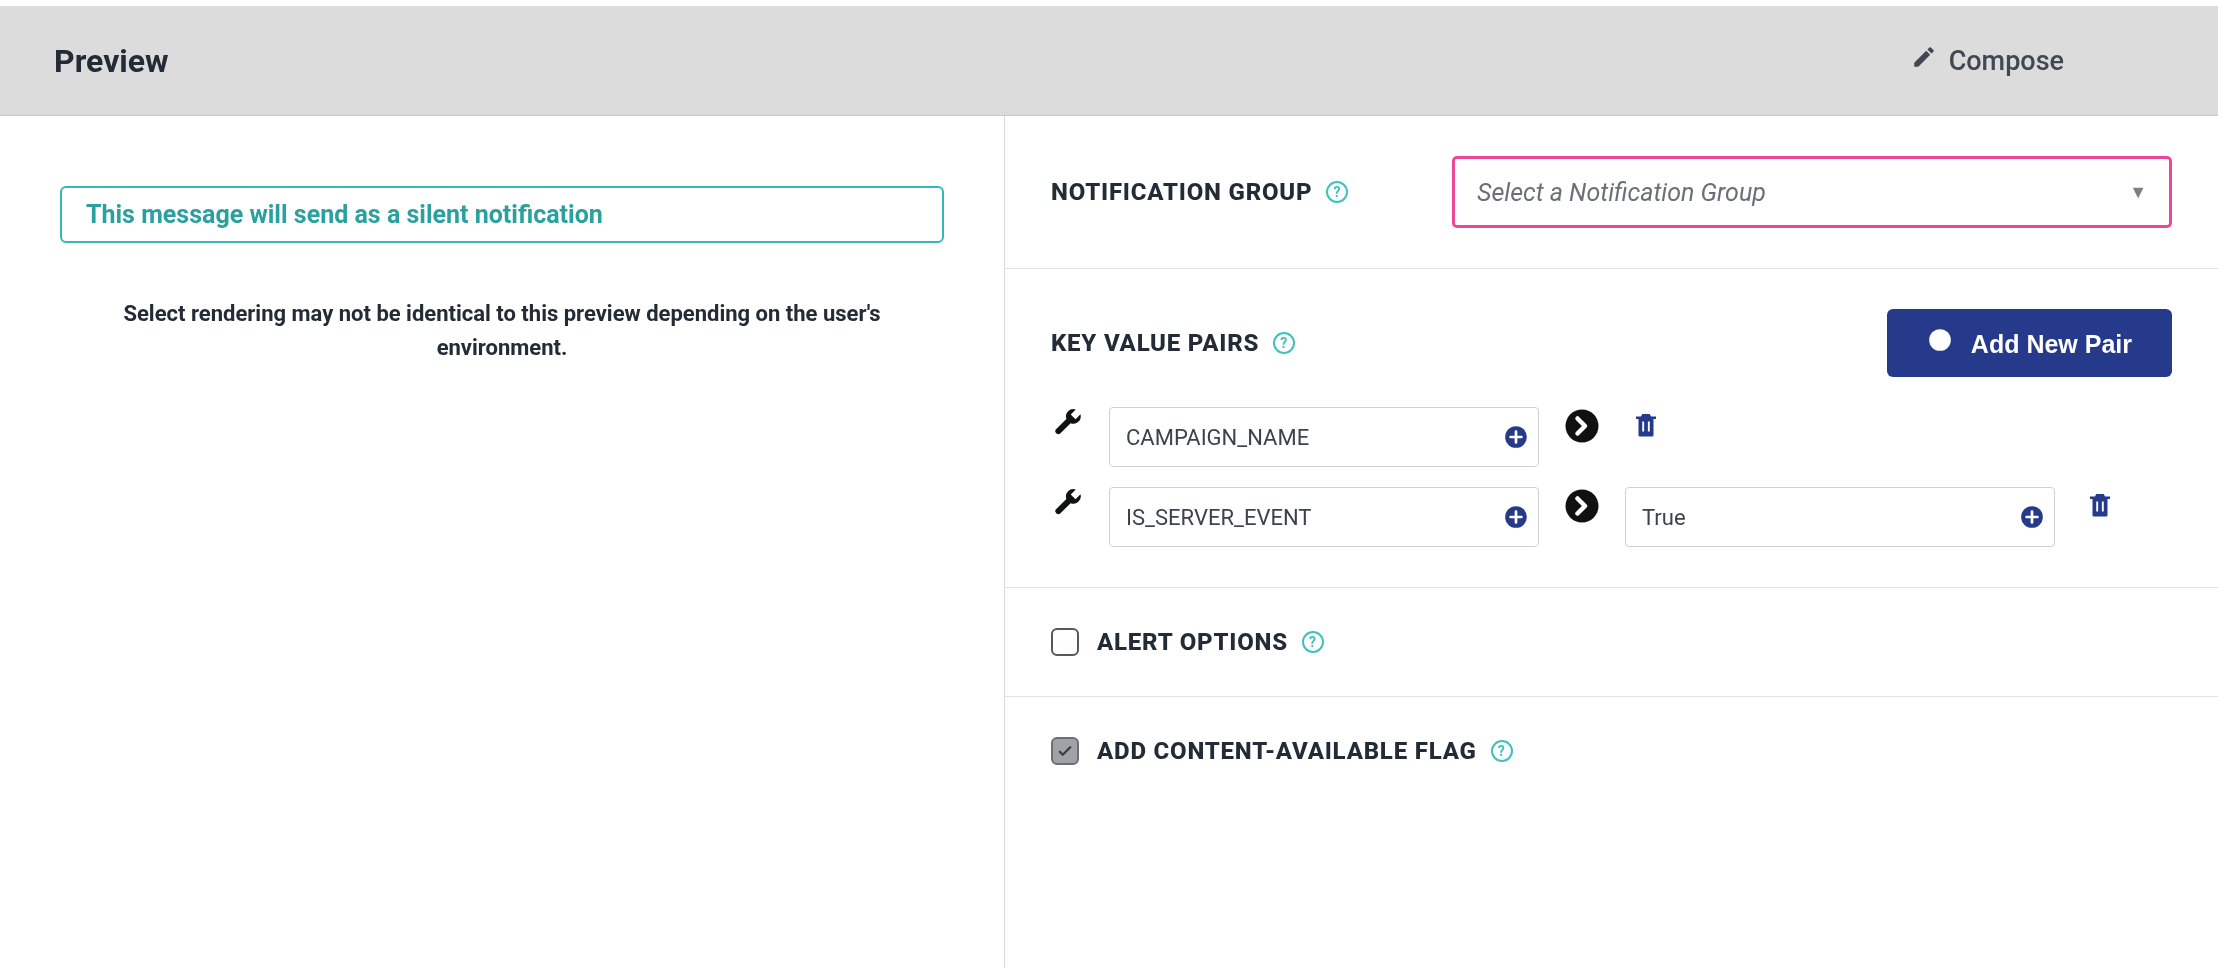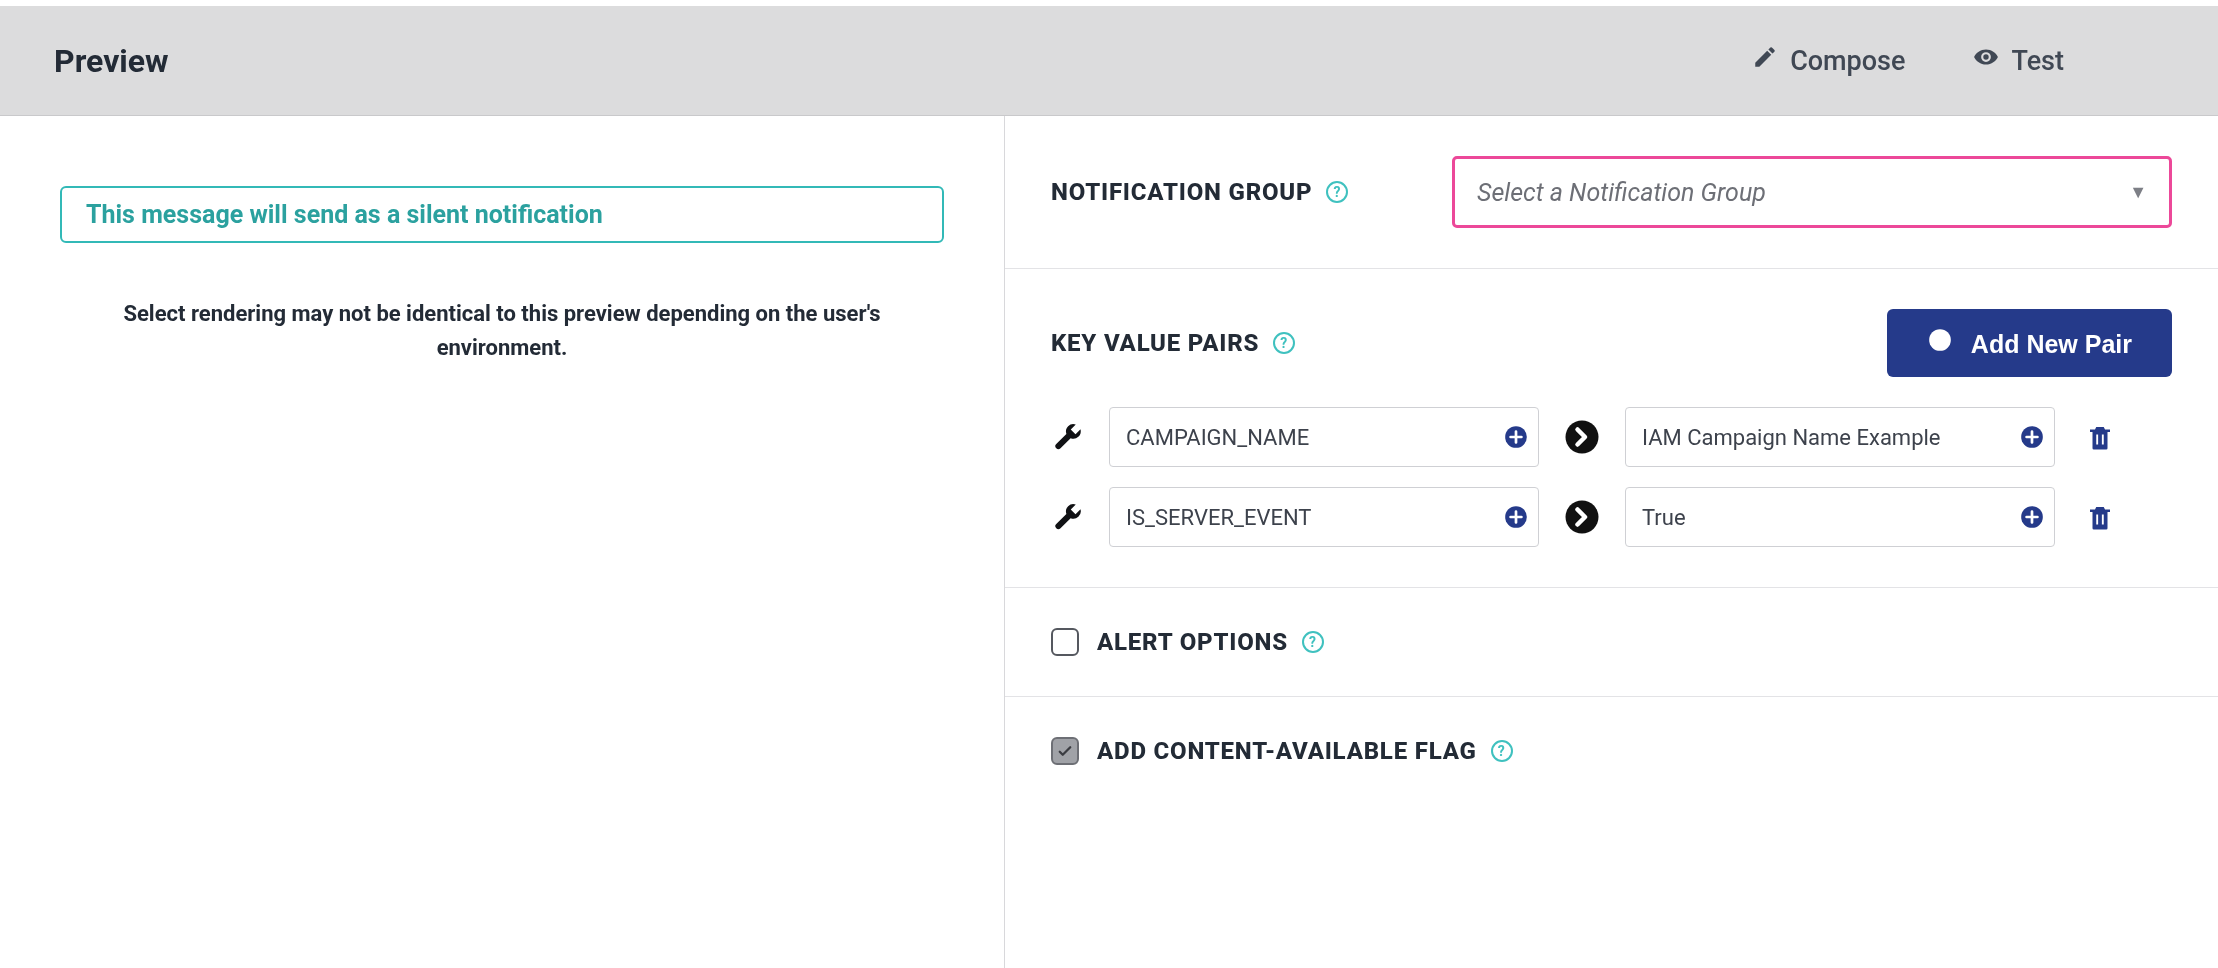--- a/index.html
+++ b/index.html
@@ -149,21 +149,21 @@
   .btn-primary svg { width: 26px; height: 26px; }
 
   .kvp-list {
     margin-top: 30px;
     display: flex;
     flex-direction: column;
     gap: 20px;
   }
   .kvp-row {
     display: flex;
-    align-items: center;
+    align-items: flex-start;
     gap: 24px;
   }
   .wrench { color: #101114; width: 34px; display:flex; justify-content:center; flex-shrink: 0; }
   .wrench svg { width: 30px; height: 30px; }
   .kvp-input-wrap {
     position: relative;
     display: flex;
     align-items: center;
   }
   .kvp-input-wrap.key { width: 430px; }
@@ -269,26 +269,20 @@
     <div class="tabs">
 
       <div class="tab">
         <span><svg>
               <use href="#i-pencil"></use>
             </svg></span>
         <span class="tab-label">Compose</span>
       </div>
 
 
-      <div class="tab">
-        <span><svg>
-              <use href="#i-eye"></use>
-            </svg></span>
-        <span class="tab-label">Test</span>
-      </div>
 
       <div style="width:120px"></div>
     </div>
   </div>
 
   <div class="main">
     <div class="left-pane">
       <div class="notice-box">This message will send as a silent notification</div>
       <div class="sub-note">Select rendering may not be identical to this preview depending on the user's environment.</div>
     </div>
@@ -336,28 +330,20 @@
                   <svg>
                     <use href="#i-plus-circle"></use>
                   </svg>
                 </span>
             </div>
             <span class="arrow">
                 <svg>
                   <use href="#i-arrow-right-circle"></use>
                 </svg>
               </span>
-            <div class="kvp-input-wrap value">
-              <input class="kvp-input" value="IAM Campaign Name Example" style="">
-              <span class="kvp-plus">
-                  <svg>
-                    <use href="#i-plus-circle"></use>
-                  </svg>
-                </span>
-            </div>
             <span class="trash">
                 <svg>
                   <use href="#i-trash"></use>
                 </svg>
               </span>
           </div>
 
           <div class="kvp-row">
             <span class="wrench">
                 <svg>

